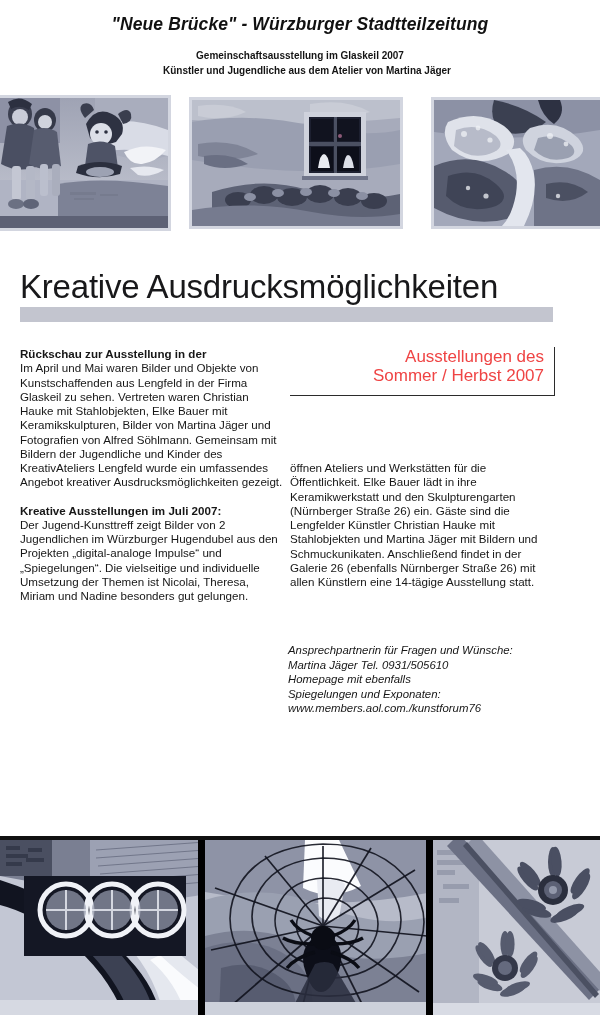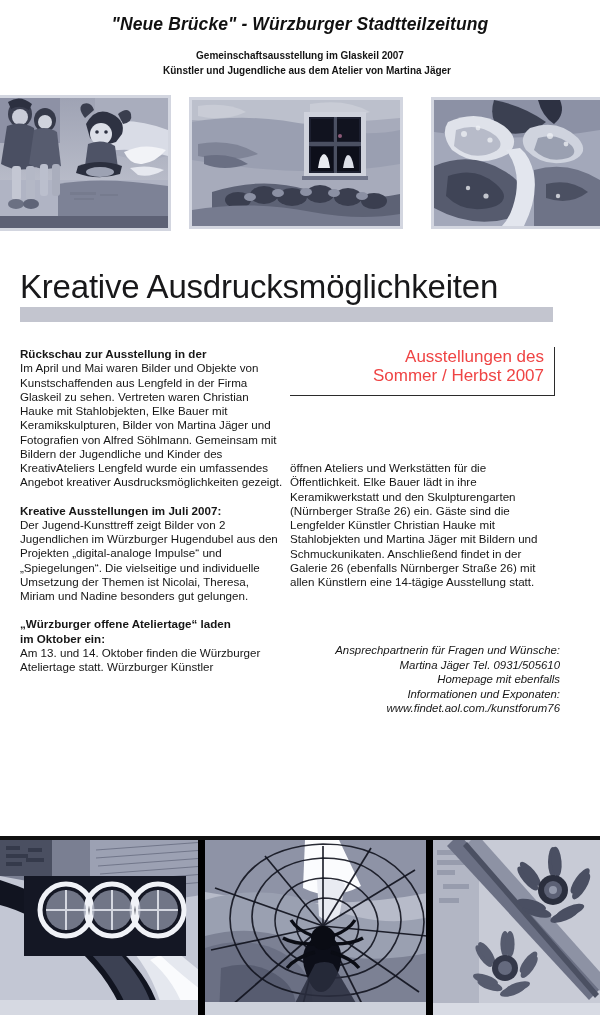--- a/index.html
+++ b/index.html
@@ -134,21 +134,20 @@
     line-height: 14.25px;
     color: #161616;
     margin-top: 6px;
   }
   .col-right p { margin: 0; }
   .contact {
     position: absolute;
     left: 288px;
     top: 643px;
     width: 272px;
-    text-align: right;
     font-style: italic;
     font-size: 11.4px;
     line-height: 14.6px;
     color: #161616;
   }
   .contact div { white-space: nowrap; }
 
   
   .photo-strip-bottom {
     position: absolute;
@@ -342,42 +341,37 @@
 
     <div class="block-gap"></div>
 
     <div>
       <p class="lead">Kreative Ausstellungen im Juli 2007:</p>
       <p>Der Jugend-Kunsttreff zeigt Bilder von 2 Jugendlichen im Würzburger Hugendubel aus den Projekten „digital-analoge Impulse“ und „Spiegelungen“. Die vielseitige und individuelle Umsetzung der Themen ist Nicolai, Theresa, Miriam und Nadine besonders gut gelungen.</p>
     </div>
 
     <div class="block-gap"></div>
 
-    <div>
-      <p class="lead">„Würzburger offene Ateliertage“ laden</p>
-      <p class="lead">im Oktober ein:</p>
-      <p>Am 13. und 14. Oktober finden die Würzburger Ateliertage statt. Würzburger Künstler</p>
-    </div>
   </div>
 
   <div class="kunstforum-box">
     <div>Ausstellungen des</div>
     <div>Sommer / Herbst 2007</div>
   </div>
 
   <div class="col-right">
     <p>öffnen Ateliers und Werkstätten für die Öffentlichkeit. Elke Bauer lädt in ihre Keramikwerkstatt und den Skulpturengarten (Nürnberger Straße 26) ein. Gäste sind die Lengfelder Künstler Christian Hauke mit Stahlobjekten und Martina Jäger mit Bildern und Schmuckunikaten. Anschließend findet in der Galerie 26 (ebenfalls Nürnberger Straße 26) mit allen Künstlern eine 14-tägige Ausstellung statt.</p>
   </div>
 
   <div class="contact">
     <div>Ansprechpartnerin für Fragen und Wünsche:</div>
     <div>Martina Jäger Tel.  0931/505610</div>
     <div>Homepage mit ebenfalls</div>
-    <div>Informationen und Exponaten:</div>
-    <div>www.findet.aol.com./kunstforum76</div>
+    <div>Spiegelungen und Exponaten:</div>
+    <div>www.members.aol.com./kunstforum76</div>
   </div>
 
   <div class="photo-strip-bottom">
     <div class="bp-top-rule"></div>
 
     <div class="bp bp1">
       <svg class="img-inner" viewBox="0 0 205 175" preserveAspectRatio="none">
         <rect x="0" y="0" width="205" height="175" fill="#c3c7d4"></rect>
         <path d="M0 0 h205 v40 q-100 18 -205 -4 z" fill="#7a7f92"></path>
         <path d="M0 0 h52 v36 h-52 z" fill="#4a4f61"></path>

